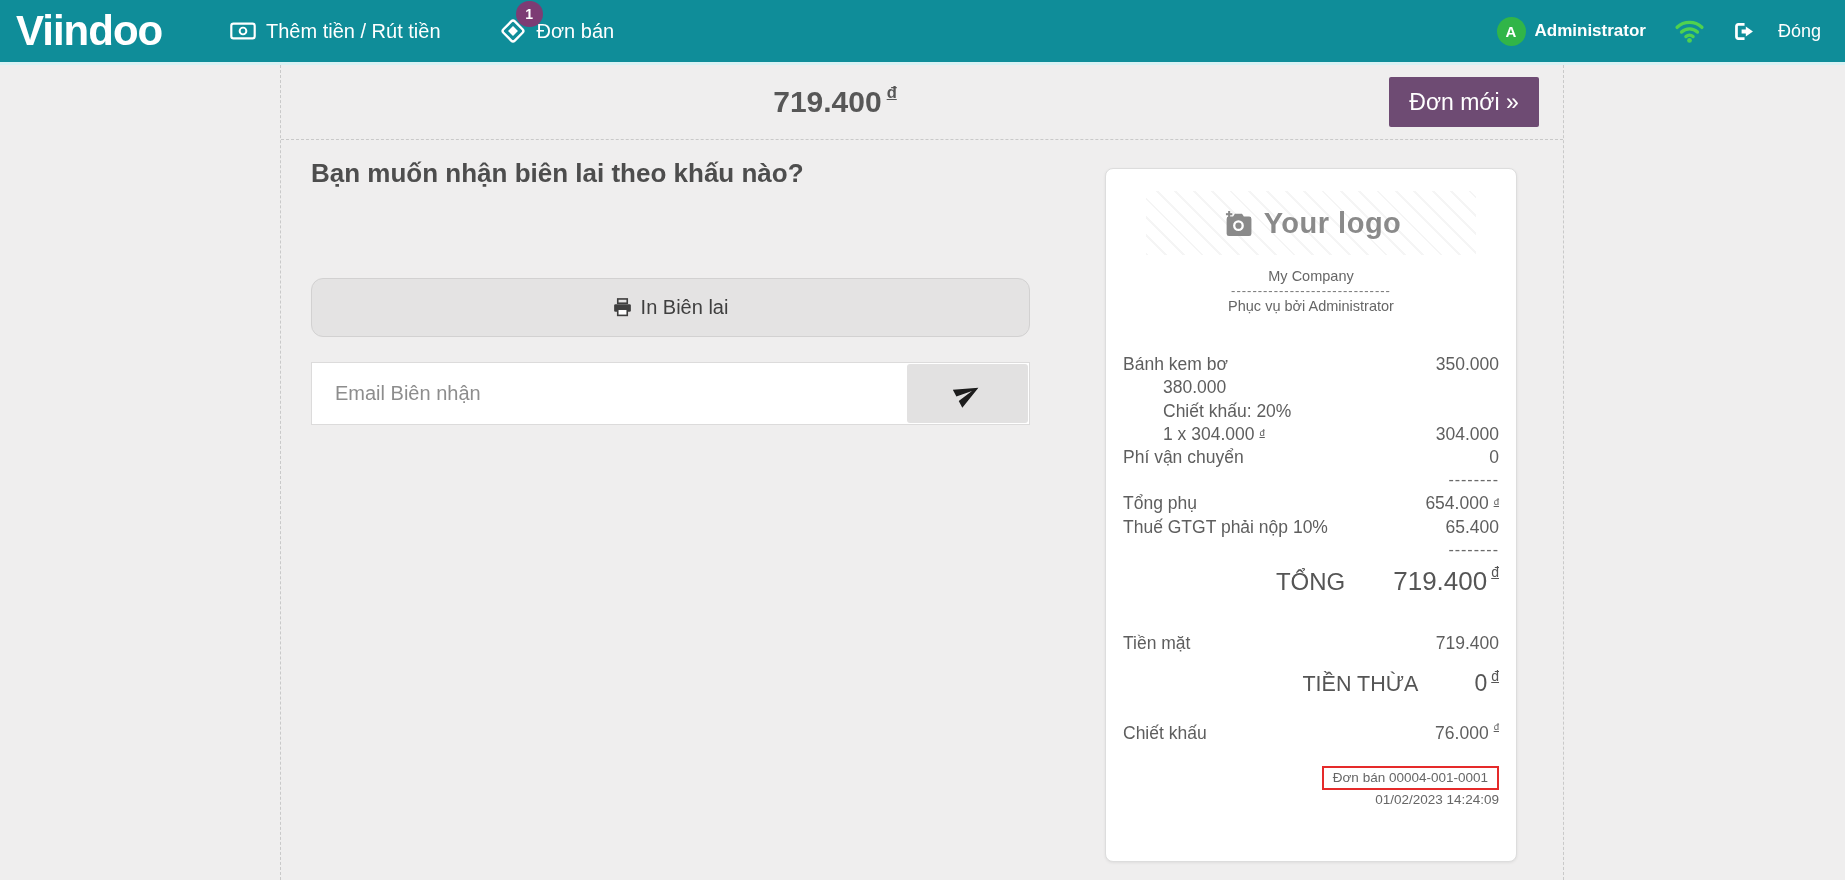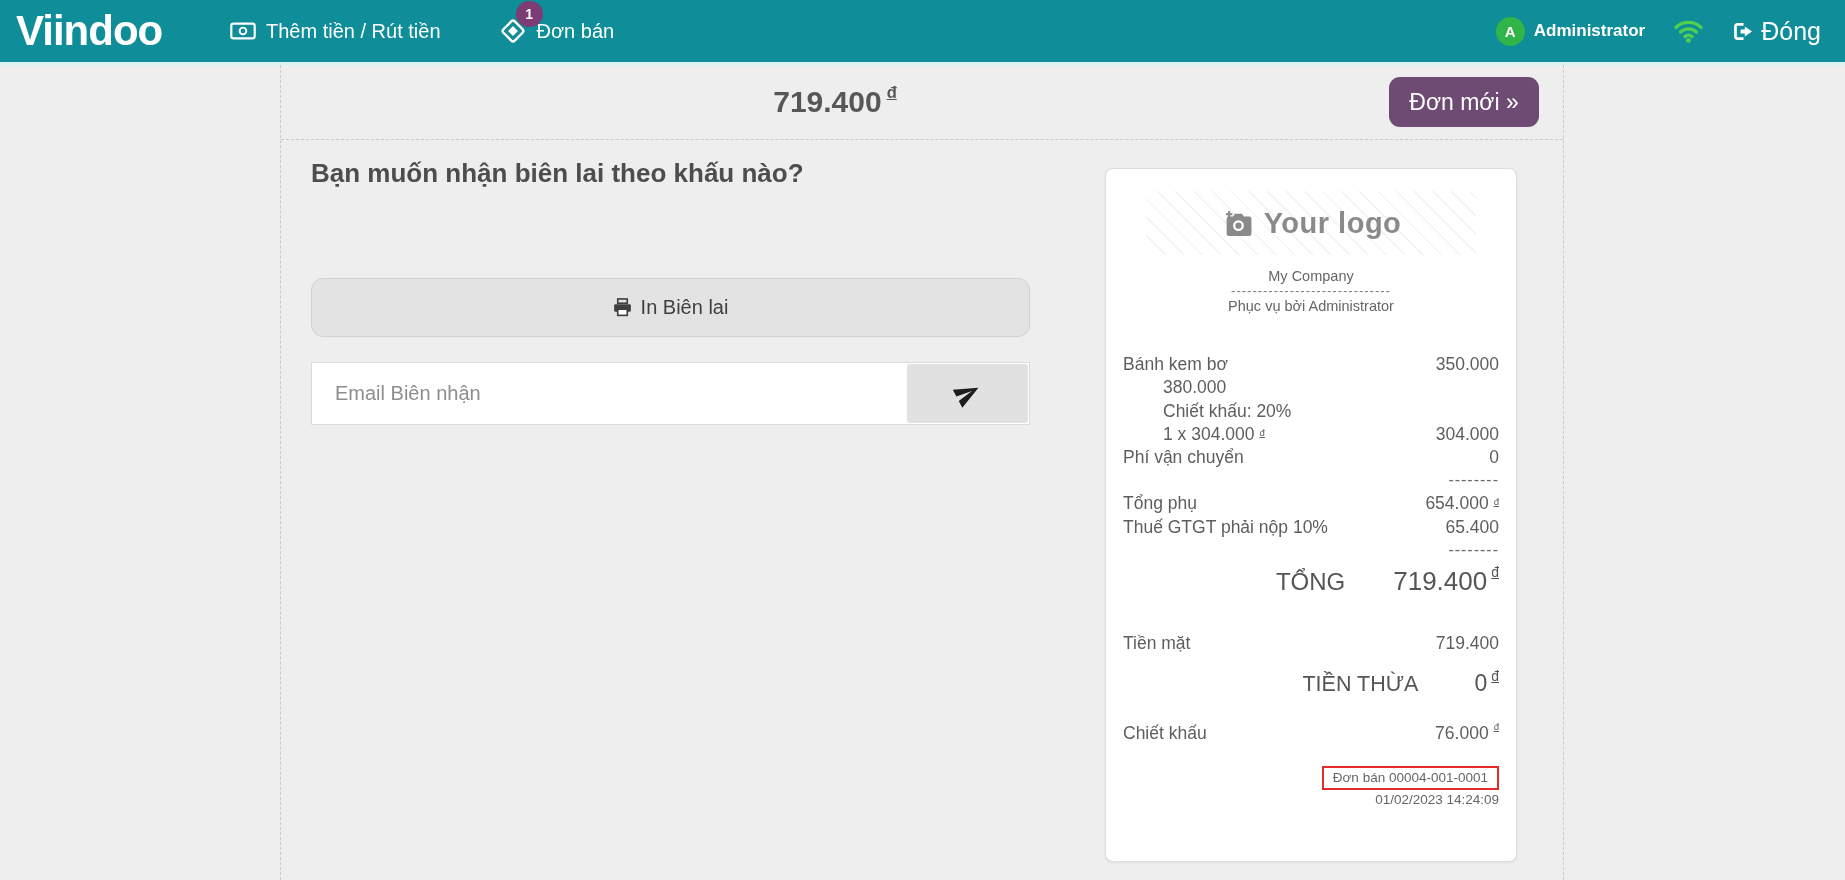--- a/index.html
+++ b/index.html
@@ -42,42 +42,42 @@
   }
   .nav-spacer { flex: 1; }
   .nav-right { display: flex; align-items: center; gap: 28px; margin-right: 24px; }
   .user-menu { display: flex; align-items: center; gap: 9px; cursor: pointer; }
   .avatar {
     width: 29px; height: 29px; border-radius: 50%;
     background: #31b548; color: #fff; font-size: 15px; font-weight: 700;
     display: flex; align-items: center; justify-content: center;
   }
   .user-name { font-size: 17px; font-weight: bold; }
-  .close-item { display: flex; align-items: center; gap: 8px; font-size: 25px; cursor: pointer; }
+  .close-item { display: flex; align-items: center; gap: 24px; font-size: 18px; cursor: pointer; }
 
   
   .container-frame {
     position: absolute; left: 280px; top: 65px; width: 1284px; height: 815px;
     border-left: 1px dashed #c9c9c9; border-right: 1px dashed #c9c9c9;
   }
 
   
   .top-row {
     position: absolute; left: 281px; top: 65px; width: 1282px; height: 75px;
     border-bottom: 1px dashed #c9c9c9;
     display: flex; align-items: center;
   }
   .total-wrap { flex: 1; text-align: center; font-size: 30px; font-weight: 700; color: #575757; }
   .cur {
     font-size: 0.55em; text-decoration: underline;
     vertical-align: top; position: relative; top: -2px; margin-left: 5px; font-weight: 400;
   }
   .total-wrap .cur { font-weight: 700; }
   .new-order-btn {
-    width: 150px; height: 50px; margin-right: 24px; border: none; border-radius: 11px;
+    width: 150px; height: 50px; margin-right: 24px; border: none; border-radius: 2px;
     background: #6e4b73; color: #fff; font-size: 23px; cursor: pointer;
     font-family: inherit;
   }
 
   
   .question {
     position: absolute; left: 311px; top: 158px; width: 760px;
     font-size: 26px; font-weight: 700; color: #4d4d4d;
   }
   .print-btn {

